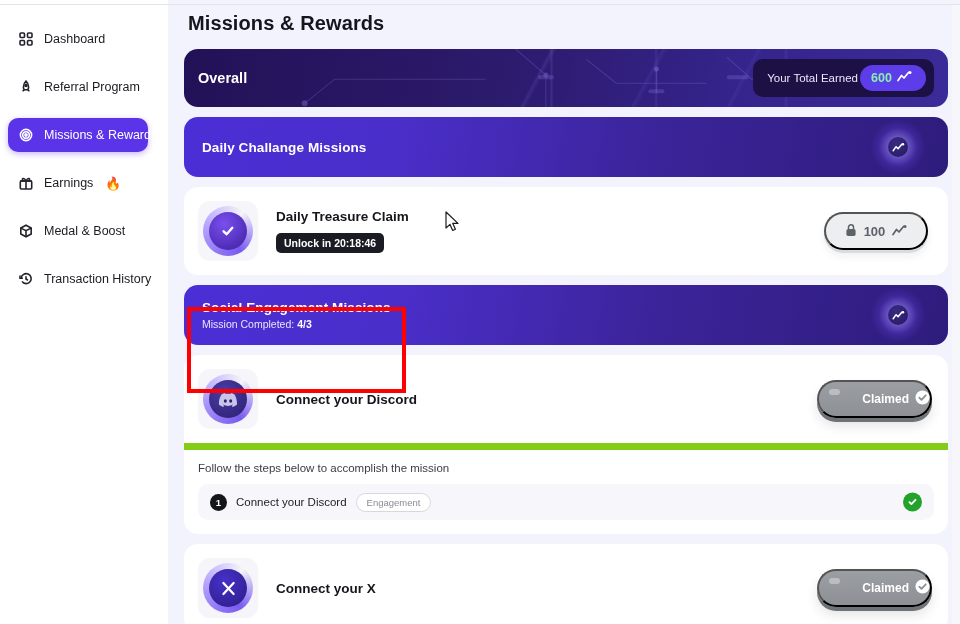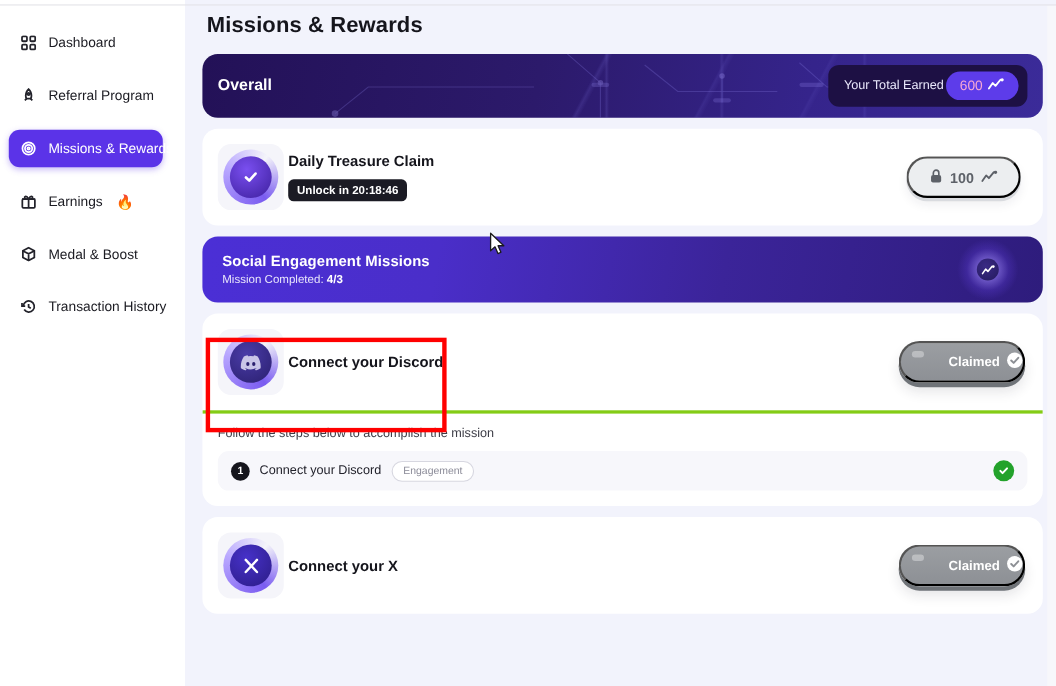--- a/index.html
+++ b/index.html
@@ -106,25 +106,25 @@
     position: absolute; right: 14px; top: 10px;
     height: 38px;
     background: #1d1044;
     border-radius: 10px;
     display: flex; align-items: center; gap: 2px;
     padding: 0 8px 0 14px;
     z-index: 3;
   }
   .earned-label { color: #e9e7fb; font-size: 11.5px; }
   .earned-pill {
-    background: #5d3cea; color: #f9a8d4;
+    background: #5d3cea; color: #86efac;
     border-radius: 999px;
     height: 26px; min-width: 66px;
-    display: flex; align-items: center; justify-content: center; gap: 5px;
-    font-size: 12.5px; font-weight: normal;
+    display: flex; align-items: center; gap: 5px;
+    font-size: 12.5px; font-weight: bold;
     padding: 0 11px;
   }
 
   
   .group {
     height: 60px;
     background: linear-gradient(100deg, #4b2fd6 0%, #4a2ec9 28%, #3b2499 62%, #2e1c7c 100%);
     display: flex; flex-direction: column; justify-content: center;
     padding: 0 18px;
     position: relative;
@@ -148,20 +148,21 @@
   .card {
     background: #ffffff;
     border-radius: 14px;
     margin-bottom: 10px;
     padding: 0;
     overflow: hidden;
   }
   .mission-row {
     display: flex; align-items: center;
     padding: 14px 14px;
+    gap: 14px;
     position: relative;
     min-height: 62px;
   }
   .m-thumb {
     width: 60px; height: 60px; border-radius: 12px;
     background: #f5f5fa;
     display: flex; align-items: center; justify-content: center;
     flex: 0 0 60px;
   }
   .ring {
@@ -217,21 +218,21 @@
     cursor: pointer;
     padding-left: 43px;
   }
   .btn-claimed:before{
     content:""; position:absolute; left:10px; top:7px;
     width:11px; height:6px; border-radius:999px;
     background: rgba(255,255,255,.35);
   }
 
   .steps {
-    border-top: 3px solid #84cc16;
+    border-top: 7px solid #84cc16;
     padding: 12px 14px 14px 14px;
   }
   .steps-label { font-size: 11.5px; color: #3c3c46; }
   .step-row {
     margin-top: 10px;
     background: #f7f7fb;
     border-radius: 10px;
     height: 36px;
     display: flex; align-items: center;
     padding: 0 12px;
@@ -388,20 +389,31 @@
           <span>
             <svg width="15" height="11" viewBox="0 0 15 11">
                 <path d="M1 9.5 L4.5 4.5 L7 7 L11.5 1.5" stroke="#ffffff" stroke-width="1.7" fill="none" stroke-linecap="round" stroke-linejoin="round"></path>
                 <circle cx="13" cy="1.6" r="1.5" fill="#ffffff"></circle>
               </svg>
           </span>
         </span>
       </div>
     </section>
 
+    <section class="banner group">
+      <span class="group-title">Daily Challange Missions</span>
+      <span class="orb">
+        <span class="orb-core">
+          <svg width="13" height="9" viewBox="0 0 15 11">
+              <path d="M1 9.5 L4.5 4.5 L7 7 L11.5 1.5" stroke="#ffffff" stroke-width="1.8" fill="none" stroke-linecap="round" stroke-linejoin="round"></path>
+              <circle cx="13" cy="1.6" r="1.5" fill="#ffffff"></circle>
+            </svg>
+        </span>
+      </span>
+    </section>
 
     <section class="card">
       <div class="mission-row">
         <div class="m-thumb">
           <div class="ring">
             <div class="ring-inner ring-check">
               <svg width="18" height="18" viewBox="0 0 18 18">
                   <path d="M4.6 9.3 L7.6 12.2 L13.3 5.8" stroke="#ffffff" stroke-width="2.4" fill="none" stroke-linecap="round" stroke-linejoin="round"></path>
                 </svg>
             </div>

